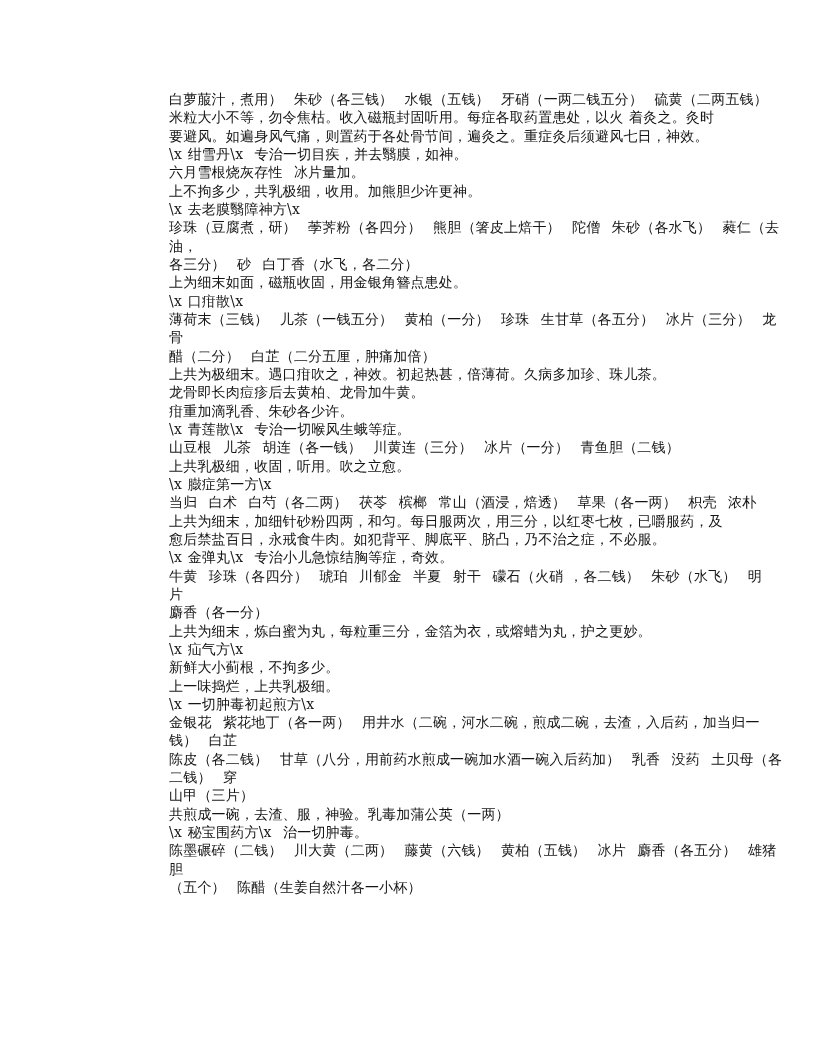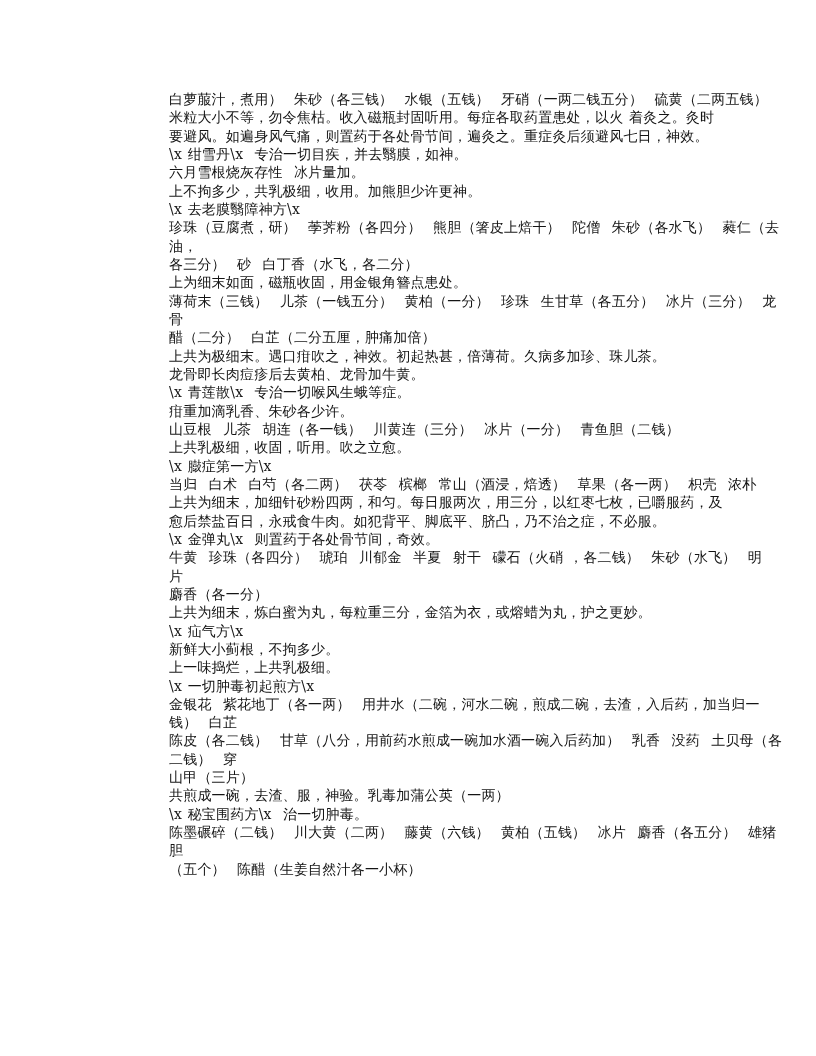--- a/index.html
+++ b/index.html
@@ -41,34 +41,35 @@
       <div class="line">米粒大小不等，勿令焦枯。收入磁瓶封固听用。每症各取药置患处，以火 着灸之。灸时</div>
       <div class="line">要避风。如遍身风气痛，则置药于各处骨节间，遍灸之。重症灸后须避风七日，神效。</div>
       <div class="line">\x 绀雪丹\x  专治一切目疾，并去翳膜，如神。</div>
       <div class="line">六月雪根烧灰存性  冰片量加。</div>
       <div class="line">上不拘多少，共乳极细，收用。加熊胆少许更神。</div>
       <div class="line">\x 去老膜翳障神方\x</div>
       <div class="line">珍珠（豆腐煮，研）  荸荠粉（各四分）  熊胆（箸皮上焙干）  陀僧  朱砂（各水飞）  蕤仁（去</div>
       <div class="line">油，</div>
       <div class="line">各三分）  砂  白丁香（水飞，各二分）</div>
       <div class="line">上为细末如面，磁瓶收固，用金银角簪点患处。</div>
+      <div class="line">\x 口疳散\x</div>
       <div class="line">薄荷末（三钱）  儿茶（一钱五分）  黄柏（一分）  珍珠  生甘草（各五分）  冰片（三分）  龙</div>
       <div class="line">骨</div>
       <div class="line">醋（二分）  白芷（二分五厘，肿痛加倍）</div>
       <div class="line">上共为极细末。遇口疳吹之，神效。初起热甚，倍薄荷。久病多加珍、珠儿茶。</div>
       <div class="line">龙骨即长肉痘疹后去黄柏、龙骨加牛黄。</div>
+      <div class="line">疳重加滴乳香、朱砂各少许。</div>
       <div class="line">\x 青莲散\x  专治一切喉风生蛾等症。</div>
-      <div class="line">疳重加滴乳香、朱砂各少许。</div>
       <div class="line">山豆根  儿茶  胡连（各一钱）  川黄连（三分）  冰片（一分）  青鱼胆（二钱）</div>
       <div class="line">上共乳极细，收固，听用。吹之立愈。</div>
       <div class="line">\x 臌症第一方\x</div>
       <div class="line">当归  白术  白芍（各二两）  茯苓  槟榔  常山（酒浸，焙透）  草果（各一两）  枳壳  浓朴</div>
       <div class="line">上共为细末，加细针砂粉四两，和匀。每日服两次，用三分，以红枣七枚，已嚼服药，及</div>
       <div class="line">愈后禁盐百日，永戒食牛肉。如犯背平、脚底平、脐凸，乃不治之症，不必服。</div>
-      <div class="line">\x 金弹丸\x  则置药于各处骨节间，奇效。</div>
+      <div class="line">\x 金弹丸\x  专治小儿急惊结胸等症，奇效。</div>
       <div class="line">牛黄  珍珠（各四分）  琥珀  川郁金  半夏  射干  礞石（火硝 ，各二钱）  朱砂（水飞）  明</div>
       <div class="line">片</div>
       <div class="line">麝香（各一分）</div>
       <div class="line">上共为细末，炼白蜜为丸，每粒重三分，金箔为衣，或熔蜡为丸，护之更妙。</div>
       <div class="line">\x 疝气方\x</div>
       <div class="line">新鲜大小蓟根，不拘多少。</div>
       <div class="line">上一味捣烂，上共乳极细。</div>
       <div class="line">\x 一切肿毒初起煎方\x</div>
       <div class="line">金银花  紫花地丁（各一两）  用井水（二碗，河水二碗，煎成二碗，去渣，入后药，加当归一</div>
       <div class="line">钱）  白芷</div>

